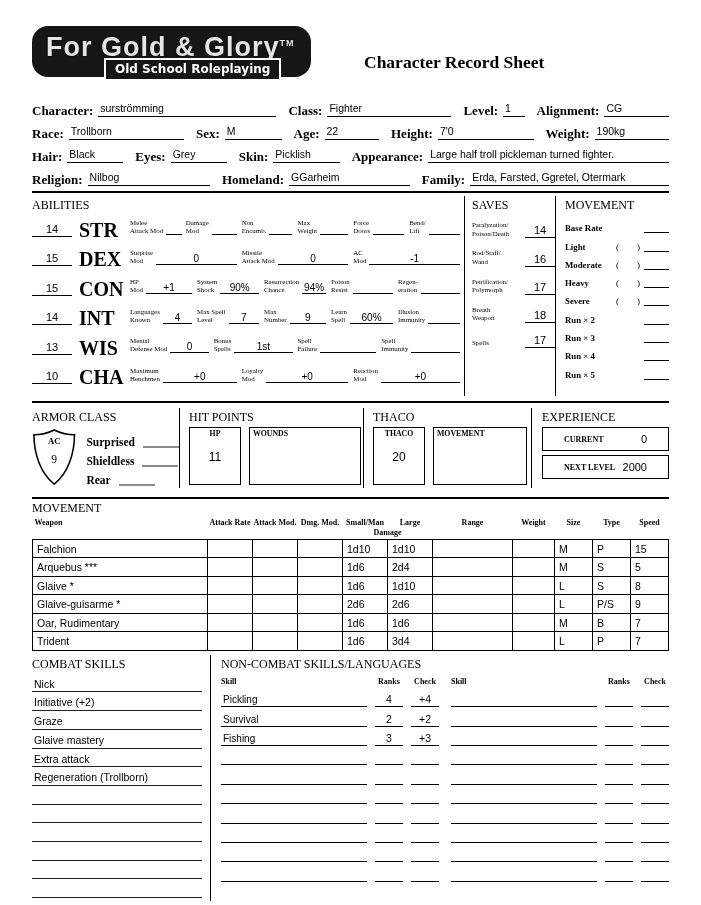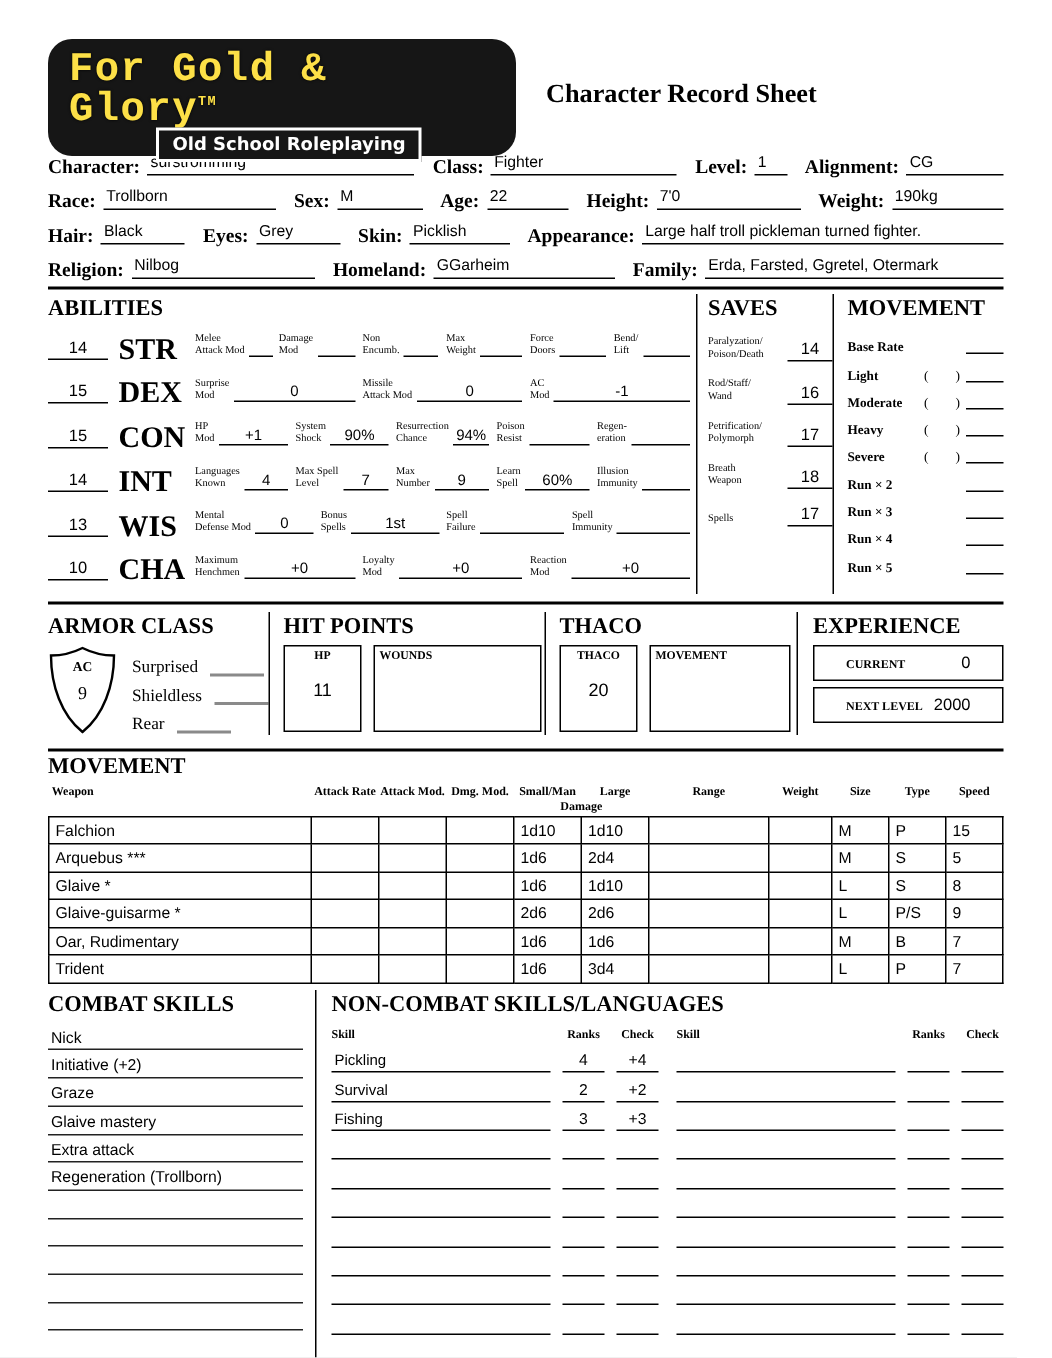--- a/index.html
+++ b/index.html
@@ -8,22 +8,22 @@
     position:relative; width:701px; height:905px; margin:0 auto;
     background:#fff; color:#000;
     font-family:"Liberation Serif", serif;
     padding:26px 32px 0;
     overflow:hidden;
   }
   
   .header { display:flex; align-items:flex-start; height:66px; }
   .logo { position:relative; width:312px; flex:0 0 auto; }
   .logo-main {
-    display:inline-block; background:#161616; color:#fde047;
-    font-family:Liberation Mono, monospace; font-weight:bold;
+    display:inline-block; background:#161616; color:#e5e5e5;
+    font-family:Liberation Sans, sans-serif; font-weight:bold;
     font-size:27px; line-height:1; letter-spacing:1px;
     padding:8px 16px 16px 14px; border-radius:16px;
     text-shadow:0 0 2px #000;
   }
   .logo-main sup { font-size:9px; vertical-align:super; }
   .logo-sub {
     position:absolute; left:72px; bottom:-4px;
     background:#161616; color:#fff;
     font-family:"DejaVu Sans", sans-serif; font-weight:bold;
     font-size:12px; line-height:1; padding:3px 9px 4px;
@@ -39,21 +39,21 @@
     flex:1; border-bottom:1.2px solid #000;
     font-family:"Liberation Sans", sans-serif; font-size:10.5px; line-height:1.1;
     padding:0 2px 1px; white-space:nowrap; overflow:hidden;
   }
   .rule { border:none; border-top:2.5px solid #000; margin:5px 0 3px; }
   
   .main3 { display:flex; min-height:200px; }
   .abilities { width:432px; padding-right:4px; }
   .saves-col { width:91px; border-left:1.4px solid #000; padding-left:7px; }
   .move-col  { flex:1; border-left:1.4px solid #000; padding-left:9px; }
-  h2.sec { font-size:15px; font-weight:bold; margin:3px 0 4px; line-height:1; white-space:nowrap; }
+  h2.sec { font-size:12px; font-weight:normal; margin:3px 0 4px; line-height:1; white-space:nowrap; }
   .ab-row { display:flex; align-items:center; height:29.5px; }
   .ab-score { width:40px; border-bottom:1.2px solid #000; text-align:center;
     font-family:"Liberation Sans", sans-serif; font-size:11px; padding-bottom:1px; }
   .ab-name { width:58px; font-size:20px; font-weight:bold; padding-left:7px; line-height:1; }
   .ab-stats { flex:1; display:flex; align-items:flex-end; gap:5px; padding-bottom:5px; }
   .stat { display:flex; align-items:flex-end; flex:1; min-width:0; }
   .stat .slbl { font-size:6.9px; line-height:1.18; white-space:pre-line; margin-right:3px; flex:0 0 auto; }
   .stat .sval { flex:1; min-width:16px; border-bottom:1.2px solid #000; text-align:center;
     font-family:"Liberation Sans", sans-serif; font-size:10px; line-height:1.1; padding-bottom:0; }
   .save-item { display:flex; align-items:flex-end; margin-bottom:11px; }
@@ -65,21 +65,21 @@
   .mv-paren { width:24px; display:flex; justify-content:space-between; font-weight:normal; font-size:9px; }
   .mv-line { width:25px; border-bottom:1.4px solid #000; margin-left:4px; height:10px; }
   
   .boxband { display:flex; min-height:86px; padding:2px 0 4px; }
   .b-ac { width:147px; }
   .b-hp { width:184px; border-left:1.4px solid #000; padding-left:9px; }
   .b-th { width:168px; border-left:1.4px solid #000; padding-left:9px; }
   .b-xp { flex:1; border-left:1.4px solid #000; padding-left:10px; }
   .ac-body { display:flex; align-items:flex-start; margin-top:2px; }
   .ac-fields { margin-left:10px; margin-top:2px; }
-  .ac-frow { display:flex; align-items:flex-end; height:19px; font-size:11.5px; font-weight:normal; }
+  .ac-frow { display:flex; align-items:flex-end; height:19px; font-size:11.5px; font-weight:bold; }
   .ac-frow .uline { width:36px; border-bottom:2.2px solid #8a8a8a; margin-left:8px; height:10px; }
   .sbox { border:1.7px solid #000; position:relative; background:#fff; }
   .sbox .cap { font-size:7.8px; font-weight:bold; padding:2px 3px 0; line-height:1; }
   .sbox .bigval { font-family:"Liberation Sans", sans-serif; font-size:12px; text-align:center; margin-top:12px; }
   .hp-body, .th-body { display:flex; gap:8px; margin-top:2px;align-items:flex-end; }
   .hp-small { width:52px; height:58px; text-align:center; }
   .hp-wounds { width:112px; height:58px; }
   .th-small { width:52px; height:58px; text-align:center; }
   .th-mods { width:94px; height:58px; }
   .xp-box { border:1.7px solid #000; height:24px; display:flex; align-items:center;

